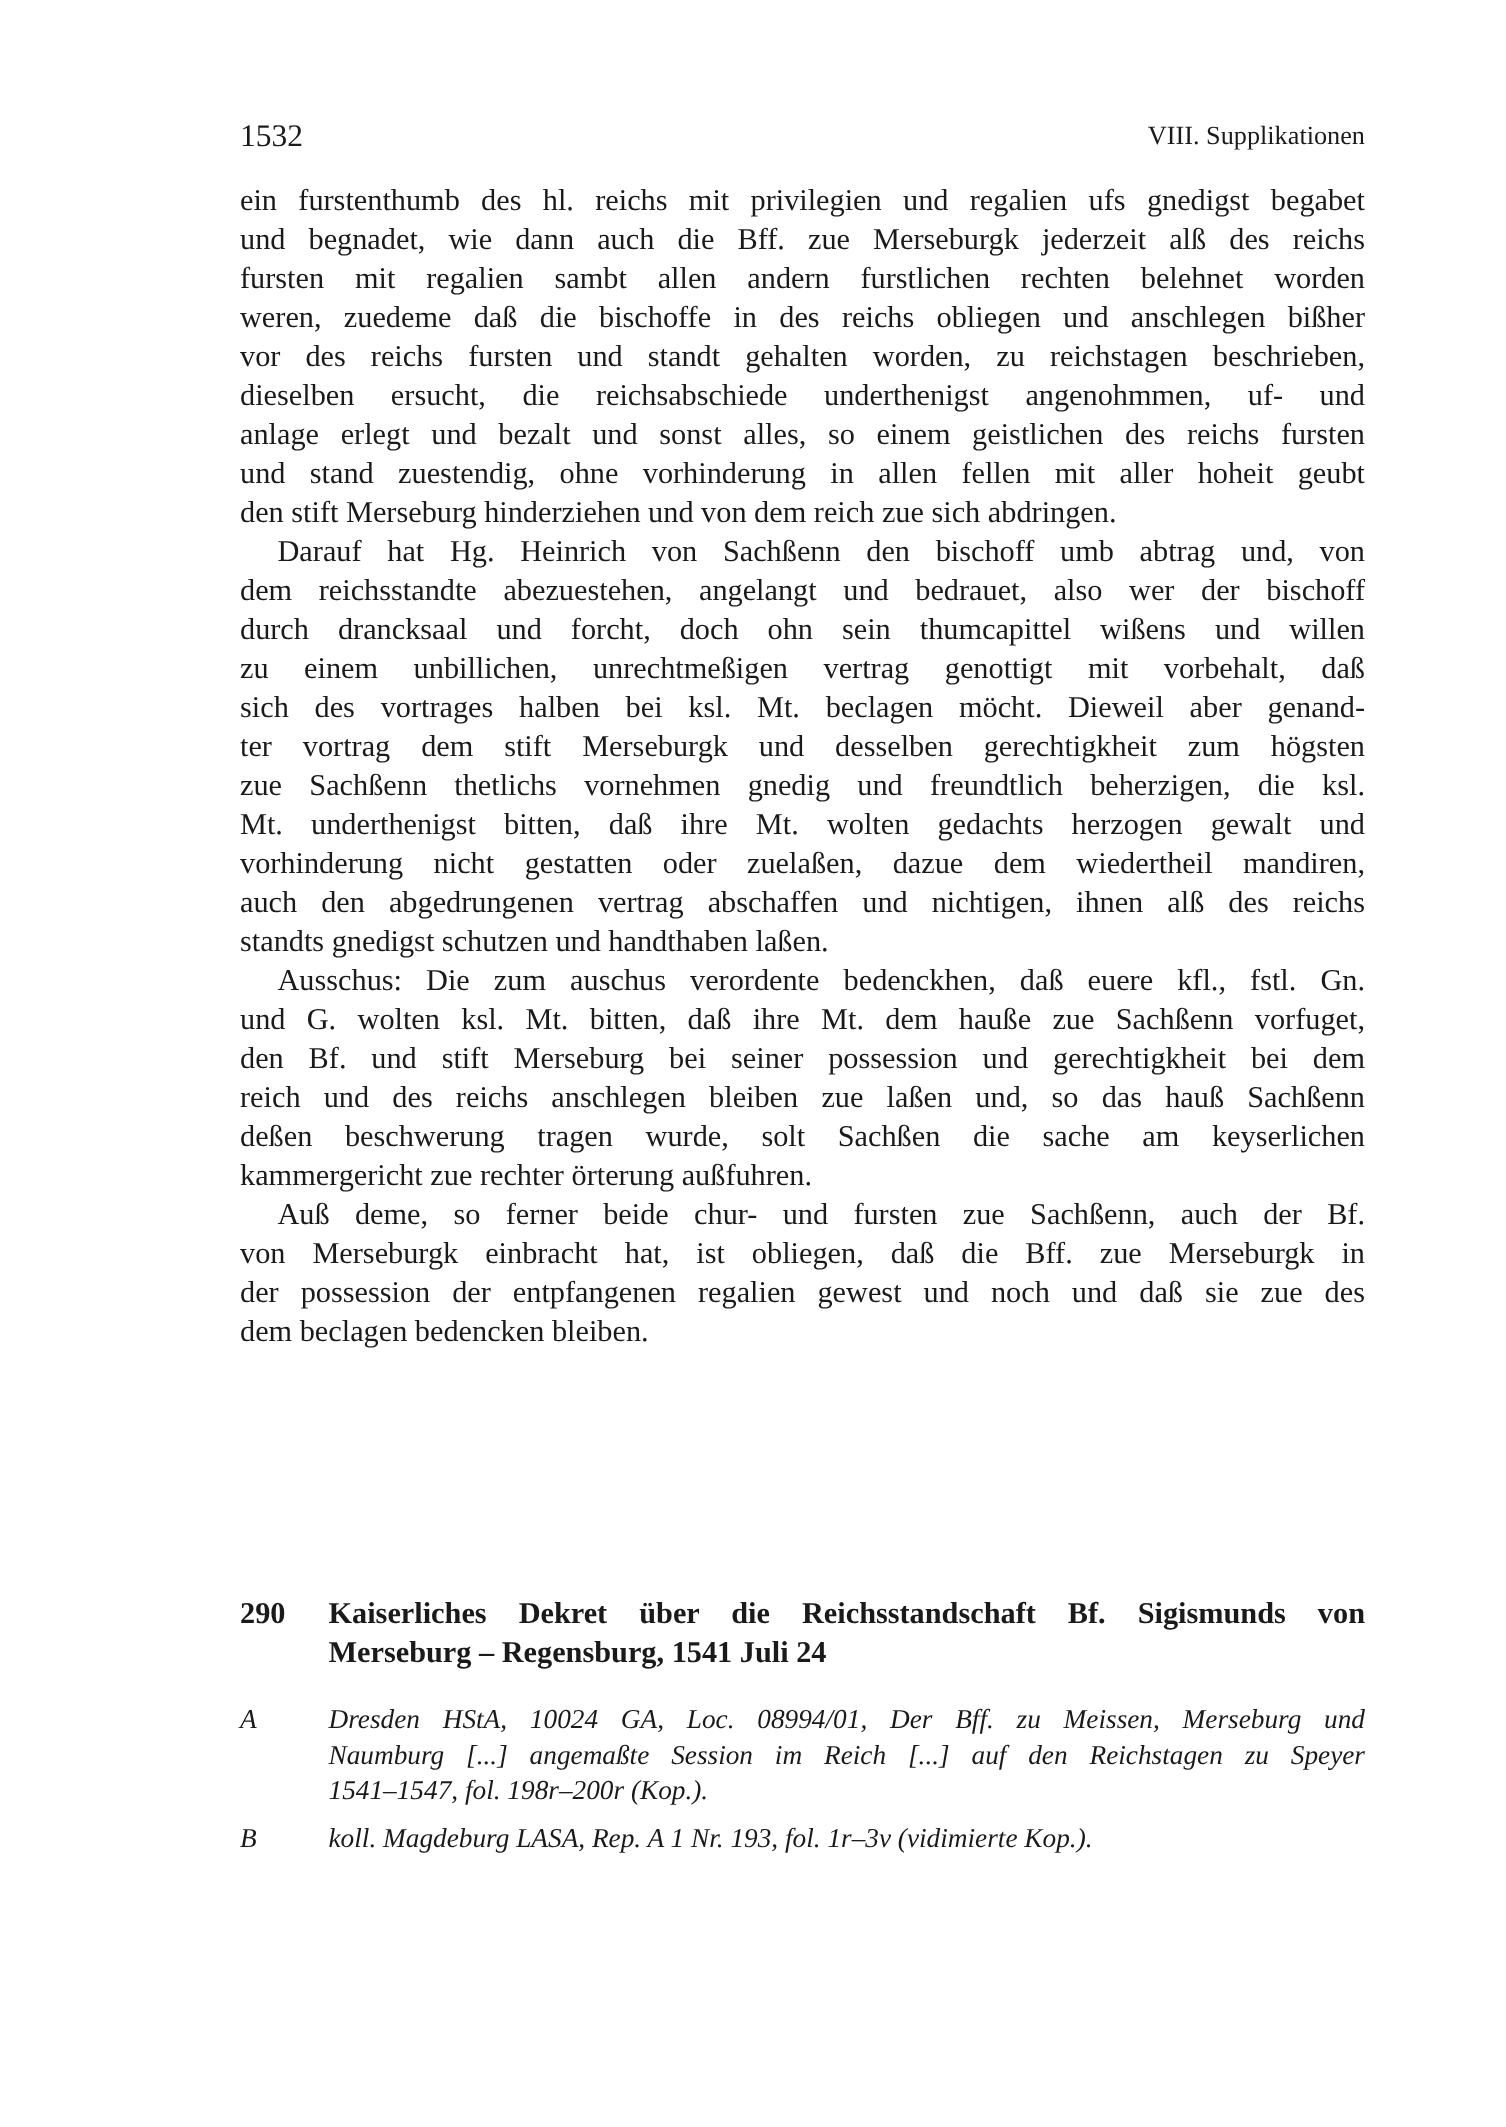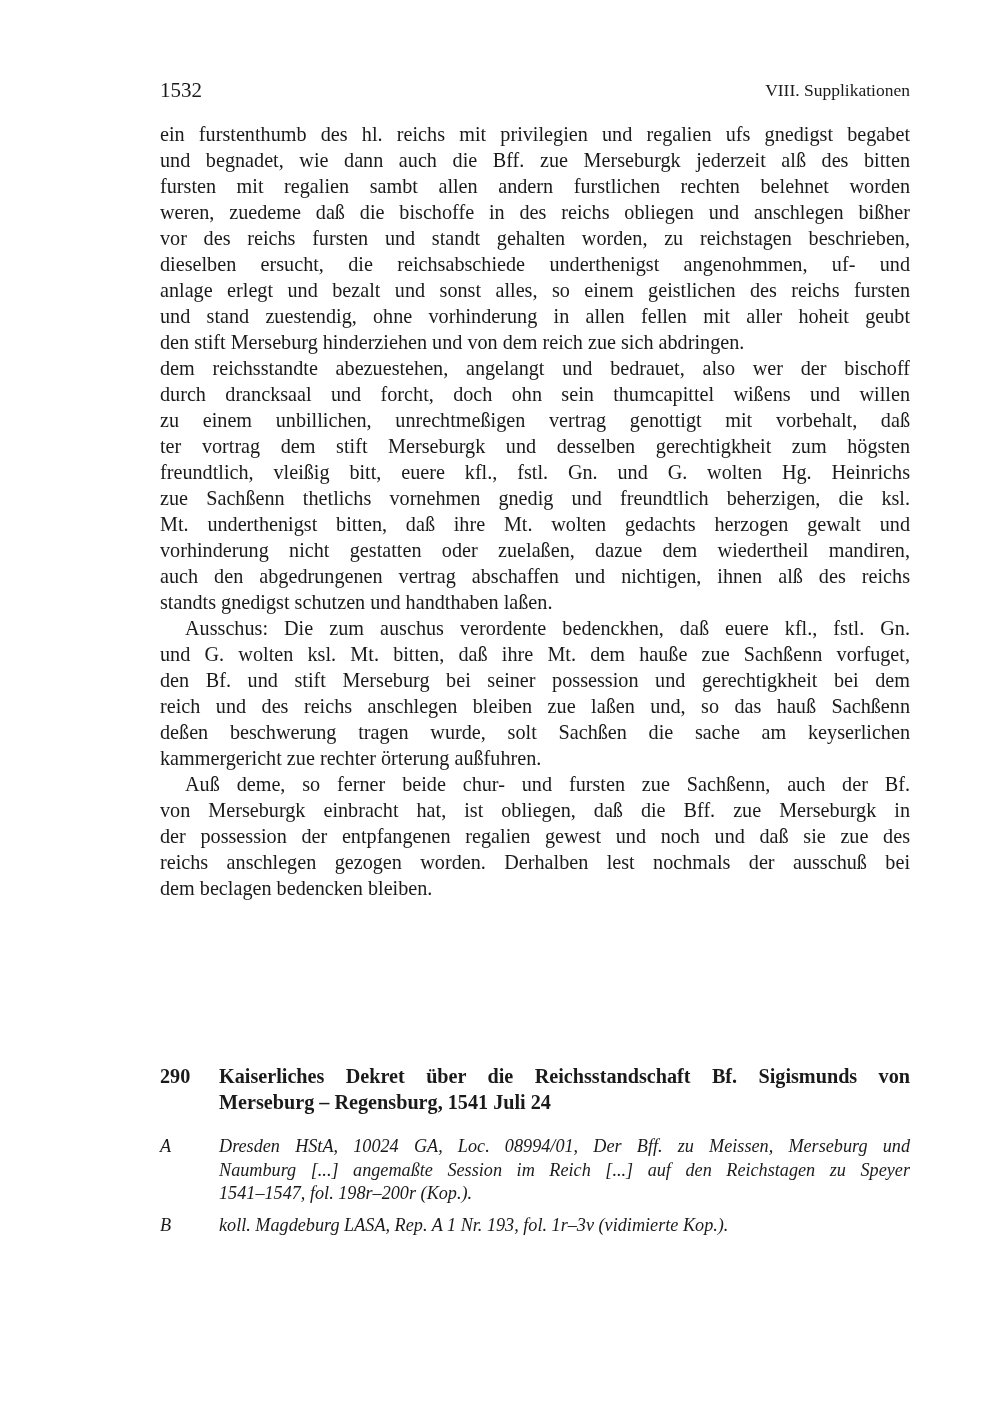--- a/index.html
+++ b/index.html
@@ -26,54 +26,54 @@
 <body>
 
 <div class="header">
   <span class="page-number">1532</span>
   <div class="running-head">VIII. Supplikationen</div>
 </div>
 
 <div class="body">
   <p class="para">
     <span class="line">ein furstenthumb des hl. reichs mit privilegien und regalien ufs gnedigst begabet</span>
-    <span class="line">und begnadet, wie dann auch die Bff. zue Merseburgk jederzeit alß des bitten</span>
+    <span class="line">und begnadet, wie dann auch die Bff. zue Merseburgk jederzeit alß des reichs</span>
     <span class="line">fursten mit regalien sambt allen andern furstlichen rechten belehnet worden</span>
     <span class="line">weren, zuedeme daß die bischoffe in des reichs obliegen und anschlegen bißher</span>
     <span class="line">vor des reichs fursten und standt gehalten worden, zu reichstagen beschrieben,</span>
     <span class="line">dieselben ersucht, die reichsabschiede underthenigst angenohmmen, uf- und</span>
     <span class="line">anlage erlegt und bezalt und sonst alles, so einem geistlichen des reichs fursten</span>
     <span class="line">und stand zuestendig, ohne vorhinderung in allen fellen mit aller hoheit geubt</span>
     <span class="line last">den stift Merseburg hinderziehen und von dem reich zue sich abdringen.</span>
   </p>
   <p class="para">
+    <span class="line indent">Darauf hat Hg. Heinrich von Sachßenn den bischoff umb abtrag und, von</span>
     <span class="line">dem reichsstandte abezuestehen, angelangt und bedrauet, also wer der bischoff</span>
     <span class="line">durch dranck­saal und forcht, doch ohn sein thumcapittel wißens und willen</span>
     <span class="line">zu einem unbillichen, unrechtmeßigen vertrag genottigt mit vorbehalt, daß</span>
+    <span class="line">sich des vortrages halben bei ksl. Mt. beclagen möcht. Dieweil aber genand-</span>
     <span class="line">ter vortrag dem stift Merseburgk und desselben gerechtigkheit zum högsten</span>
-    <span class="line">freundtlich, vleißig bitt, euere kfl., fstl. Gn. und G. wolten Hg. Heinrichs</span>
     <span class="line">zue Sachßenn thetlichs vornehmen gnedig und freundtlich beherzigen, die ksl.</span>
     <span class="line">Mt. underthenigst bitten, daß ihre Mt. wolten gedachts herzogen gewalt und</span>
     <span class="line">vorhinderung nicht gestatten oder zuelaßen, dazue dem wiedertheil mandiren,</span>
     <span class="line">auch den abgedrungenen vertrag abschaffen und nichtigen, ihnen alß des reichs</span>
     <span class="line last">standts gnedigst schutzen und handthaben laßen.</span>
   </p>
   <p class="para">
     <span class="line indent">Ausschus: Die zum auschus verordente bedenckhen, daß euere kfl., fstl. Gn.</span>
     <span class="line">und G. wolten ksl. Mt. bitten, daß ihre Mt. dem hauße zue Sachßenn vorfuget,</span>
     <span class="line">den Bf. und stift Merseburg bei seiner possession und gerechtigkheit bei dem</span>
     <span class="line">reich und des reichs anschlegen bleiben zue laßen und, so das hauß Sachßenn</span>
     <span class="line">deßen beschwerung tragen wurde, solt Sachßen die sache am keyserlichen</span>
     <span class="line last">kammergericht zue rechter örterung außfuhren.</span>
   </p>
   <p class="para">
     <span class="line indent">Auß deme, so ferner beide chur- und fursten zue Sachßenn, auch der Bf.</span>
     <span class="line">von Merseburgk einbracht hat, ist obliegen, daß die Bff. zue Merseburgk in</span>
     <span class="line">der possession der entpfangenen regalien gewest und noch und daß sie zue des</span>
-    <span class="line">reichs anschlegen gezogen worden. Derhalben lest nochmals der ausschuß bei</span>
     <span class="line last">dem beclagen bedencken bleiben.</span>
   </p>
 </div>
 
 <div class="entry">
   <span class="entry-num">290</span>
   <div class="entry-title">
     <span class="line">Kaiserliches Dekret über die Reichsstandschaft Bf. Sigismunds von</span>
     <span class="line last">Merseburg – Regensburg, 1541 Juli 24</span>
   </div>

